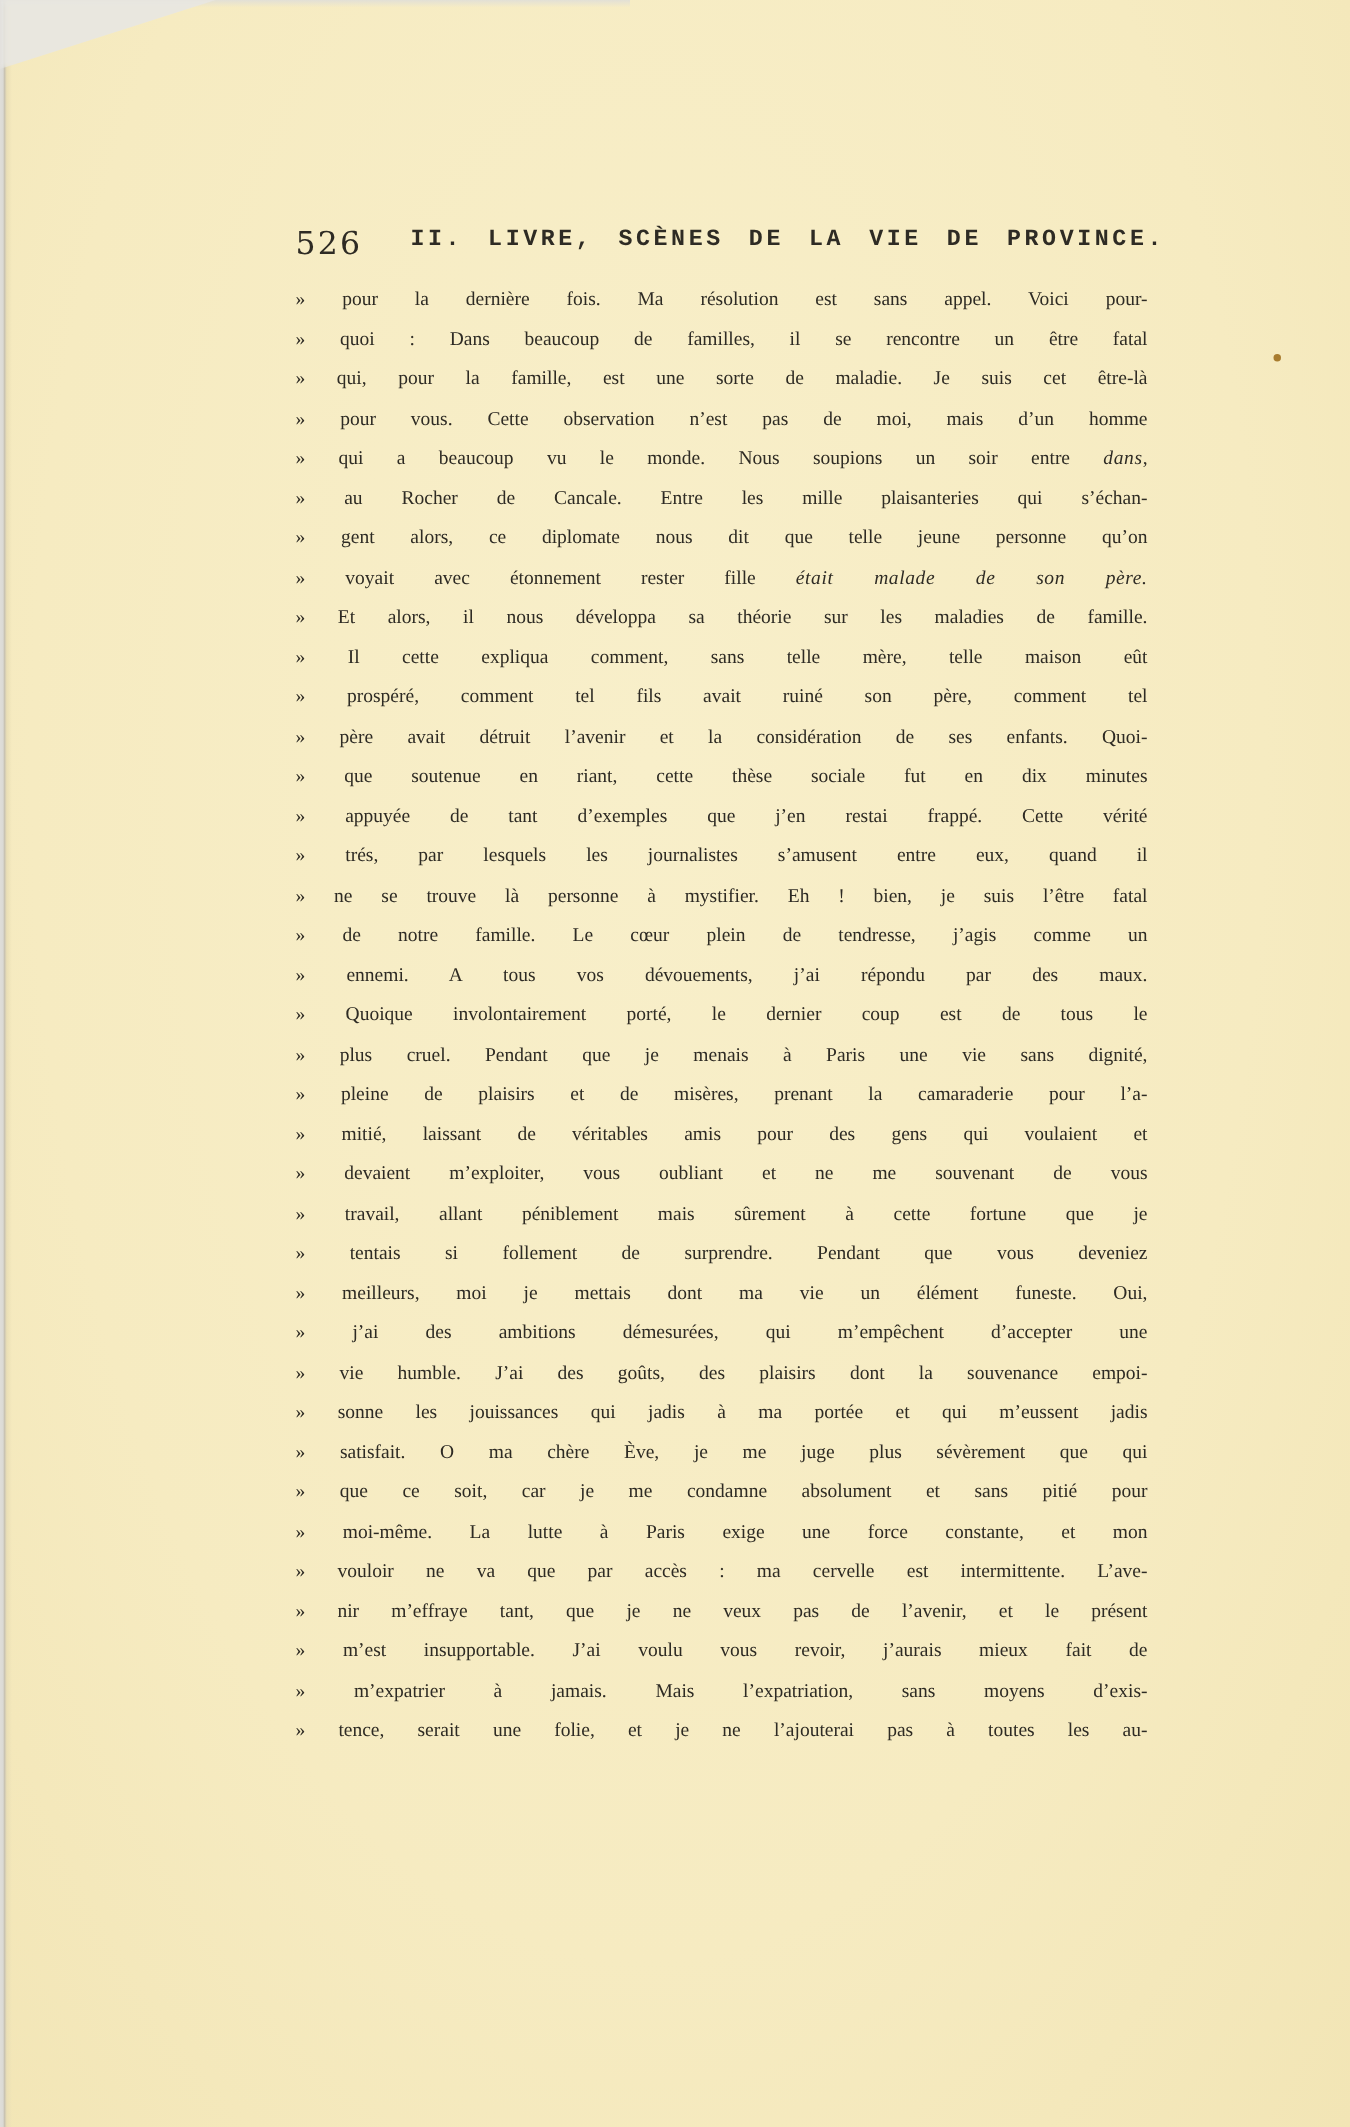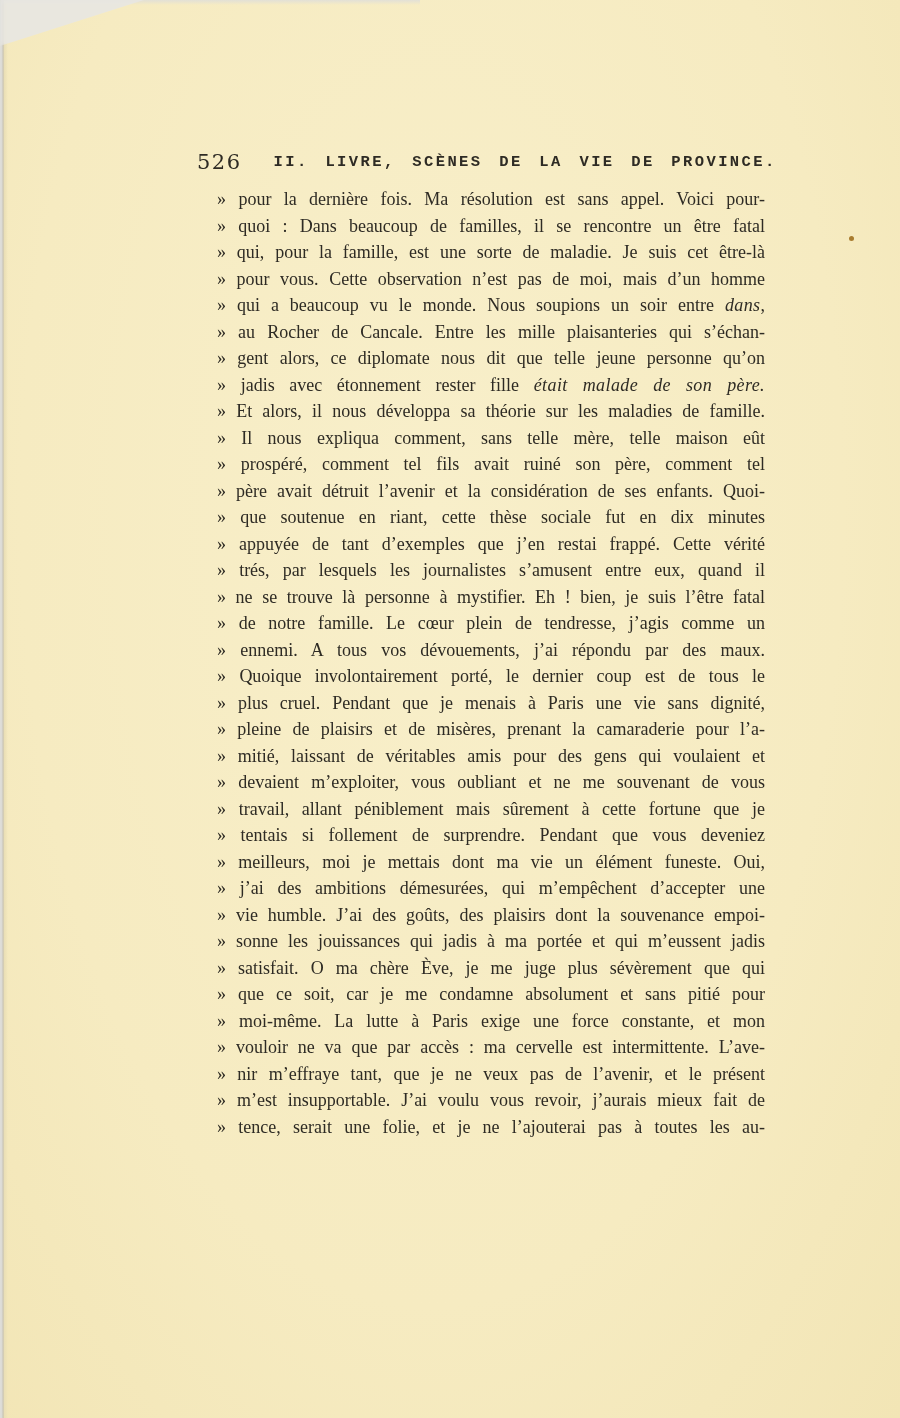--- a/index.html
+++ b/index.html
@@ -31,40 +31,39 @@
   }
   .speck {
     position: absolute; left: 849px; top: 236px; width: 5px; height: 5px;
     border-radius: 50%; background: #a87c2f; filter: blur(.4px);
   }
   .text-column {
     position: absolute; left: 197px; top: 150px; width: 568px;
     color: #2e2b24;
   }
   .header {
-    display: flex; align-items: center;
+    display: flex; align-items: flex-start;
     margin-bottom: 12px;
     white-space: nowrap;
   }
   .pagenum {
     font-family: "DejaVu Serif", serif;
     font-size: 21px; letter-spacing: 1.5px;
     margin-right: 32px;
   }
   .running-title {
     font-family: Liberation Mono, monospace;
     font-weight: bold;
     font-size: 15.5px;
     letter-spacing: 2.4px;
     word-spacing: 5px;
   }
   .lines {
-    font-size: 18px;
+    font-size: 13px;
     line-height: 26.5px;
-    margin-left: 20px;
   }
   .line {
     text-align: justify;
     text-align-last: justify;
     text-justify: inter-word;
     height: 26.5px;
   }
   .line i { font-style: italic; letter-spacing: .4px; }
   .guillemet { letter-spacing: 0; }
 </style>
@@ -83,23 +82,23 @@
       <span class="running-title">II. LIVRE, SCÈNES DE LA VIE DE PROVINCE.</span>
     </div>
     <div class="lines">
         <div class="line"><span class="guillemet">»</span> <span>pour la dernière fois. Ma résolution est sans appel. Voici pour-</span></div>
         <div class="line"><span class="guillemet">»</span> <span>quoi : Dans beaucoup de familles, il se rencontre un être fatal</span></div>
         <div class="line"><span class="guillemet">»</span> <span>qui, pour la famille, est une sorte de maladie. Je suis cet être-là</span></div>
         <div class="line"><span class="guillemet">»</span> <span>pour vous. Cette observation n’est pas de moi, mais d’un homme</span></div>
         <div class="line"><span class="guillemet">»</span> <span>qui a beaucoup vu le monde. Nous soupions un soir entre </span><i>dans</i><span>,</span></div>
         <div class="line"><span class="guillemet">»</span> <span>au Rocher de Cancale. Entre les mille plaisanteries qui s’échan-</span></div>
         <div class="line"><span class="guillemet">»</span> <span>gent alors, ce diplomate nous dit que telle jeune personne qu’on</span></div>
-        <div class="line"><span class="guillemet">»</span> <span>jadis avec étonnement rester fille </span><i>était malade de son père.</i></div>
+        <div class="line"><span class="guillemet">»</span> <span>voyait avec étonnement rester fille </span><i>était malade de son père.</i></div>
         <div class="line"><span class="guillemet">»</span> <span>Et alors, il nous développa sa théorie sur les maladies de famille.</span></div>
-        <div class="line"><span class="guillemet">»</span> <span>Il nous expliqua comment, sans telle mère, telle maison eût</span></div>
+        <div class="line"><span class="guillemet">»</span> <span>Il cette expliqua comment, sans telle mère, telle maison eût</span></div>
         <div class="line"><span class="guillemet">»</span> <span>prospéré, comment tel fils avait ruiné son père, comment tel</span></div>
         <div class="line"><span class="guillemet">»</span> <span>père avait détruit l’avenir et la considération de ses enfants. Quoi-</span></div>
         <div class="line"><span class="guillemet">»</span> <span>que soutenue en riant, cette thèse sociale fut en dix minutes</span></div>
         <div class="line"><span class="guillemet">»</span> <span>appuyée de tant d’exemples que j’en restai frappé. Cette vérité</span></div>
         <div class="line"><span class="guillemet">»</span> <span>trés, par lesquels les journalistes s’amusent entre eux, quand il</span></div>
         <div class="line"><span class="guillemet">»</span> <span>ne se trouve là personne à mystifier. Eh ! bien, je suis l’être fatal</span></div>
         <div class="line"><span class="guillemet">»</span> <span>de notre famille. Le cœur plein de tendresse, j’agis comme un</span></div>
         <div class="line"><span class="guillemet">»</span> <span>ennemi. A tous vos dévouements, j’ai répondu par des maux.</span></div>
         <div class="line"><span class="guillemet">»</span> <span>Quoique involontairement porté, le dernier coup est de tous le</span></div>
         <div class="line"><span class="guillemet">»</span> <span>plus cruel. Pendant que je menais à Paris une vie sans dignité,</span></div>
@@ -111,16 +110,17 @@
         <div class="line"><span class="guillemet">»</span> <span>meilleurs, moi je mettais dont ma vie un élément funeste. Oui,</span></div>
         <div class="line"><span class="guillemet">»</span> <span>j’ai des ambitions démesurées, qui m’empêchent d’accepter une</span></div>
         <div class="line"><span class="guillemet">»</span> <span>vie humble. J’ai des goûts, des plaisirs dont la souvenance empoi-</span></div>
         <div class="line"><span class="guillemet">»</span> <span>sonne les jouissances qui jadis à ma portée et qui m’eussent jadis</span></div>
         <div class="line"><span class="guillemet">»</span> <span>satisfait. O ma chère Ève, je me juge plus sévèrement que qui</span></div>
         <div class="line"><span class="guillemet">»</span> <span>que ce soit, car je me condamne absolument et sans pitié pour</span></div>
         <div class="line"><span class="guillemet">»</span> <span>moi-même. La lutte à Paris exige une force constante, et mon</span></div>
         <div class="line"><span class="guillemet">»</span> <span>vouloir ne va que par accès : ma cervelle est intermittente. L’ave-</span></div>
         <div class="line"><span class="guillemet">»</span> <span>nir m’effraye tant, que je ne veux pas de l’avenir, et le présent</span></div>
         <div class="line"><span class="guillemet">»</span> <span>m’est insupportable. J’ai voulu vous revoir, j’aurais mieux fait de</span></div>
+        <div class="line"><span class="guillemet">»</span> <span>m’expatrier à jamais. Mais l’expatriation, sans moyens d’exis-</span></div>
         <div class="line"><span class="guillemet">»</span> <span>tence, serait une folie, et je ne l’ajouterai pas à toutes les au-</span></div>
       </div>
   </div>
 </div>
 
 </body></html>

